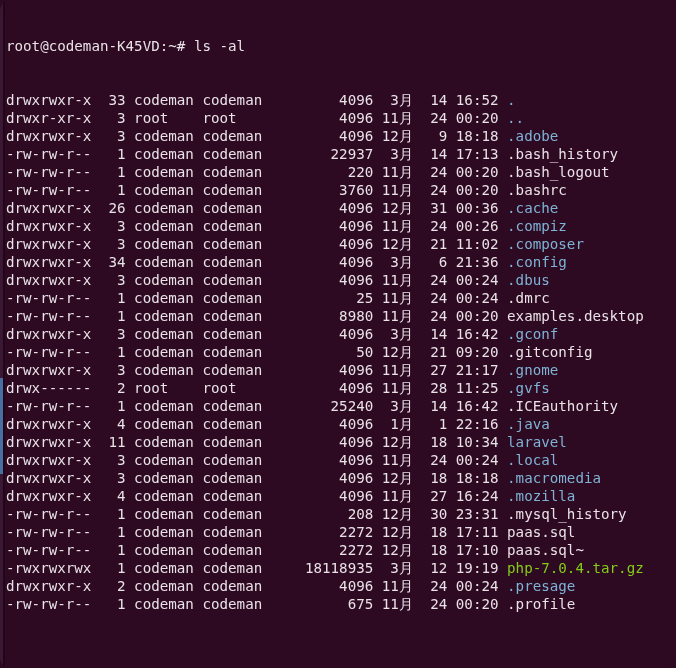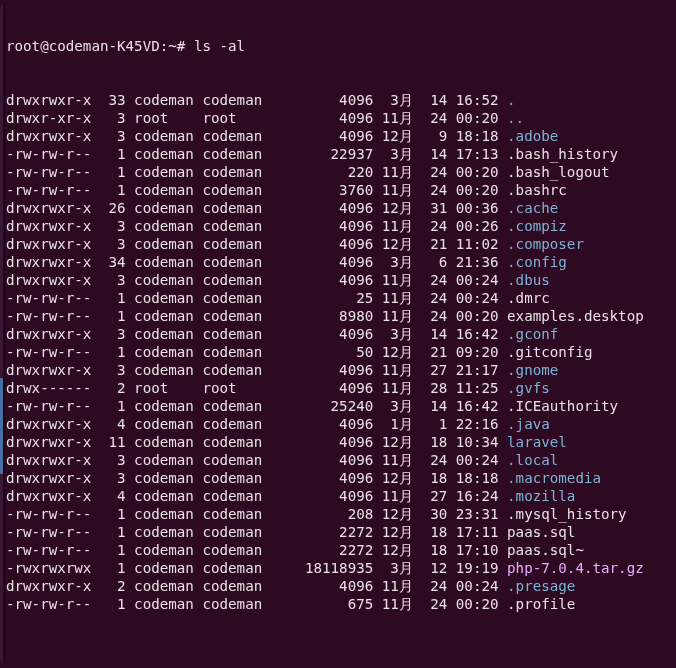--- a/index.html
+++ b/index.html
@@ -25,21 +25,21 @@
     left: 6px;
     top: 1px;
     white-space: pre;
   }
   .row {
     height: 18px;
     white-space: pre;
   }
   .c-default { color: #e9e2e6; }
   .c-dir     { color: #7fb3d5; }
-  .c-archive { color: #f0abfc; }
+  .c-archive { color: #84cc16; }
   
   #scroll-track {
     position: absolute;
     left: 0;
     top: 0;
     width: 3px;
     height: 668px;
     background: rgba(120, 90, 130, 0.18);
   }
   #scroll-thumb {

